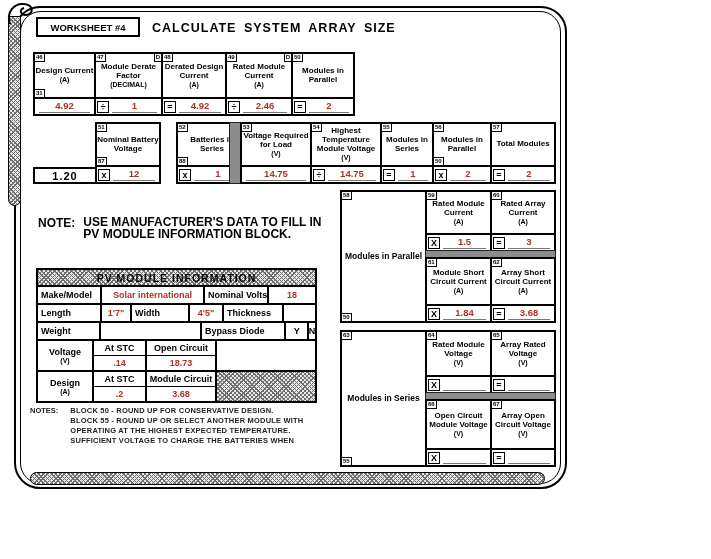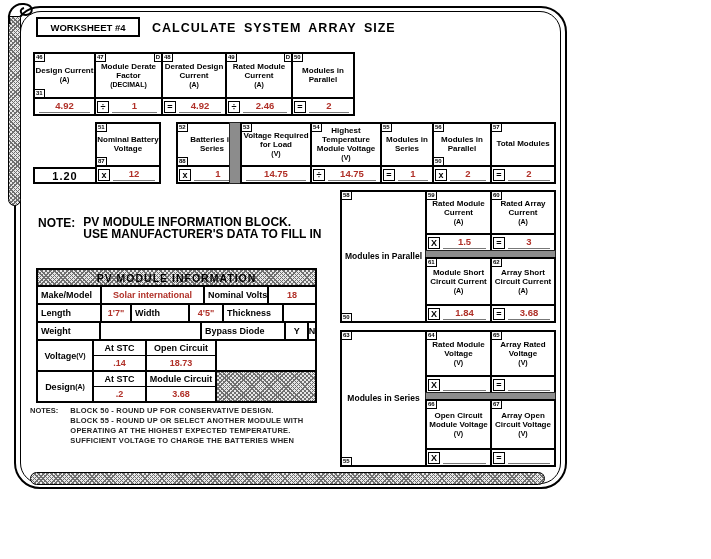--- a/index.html
+++ b/index.html
@@ -58,21 +58,21 @@
          font-weight:bold;font-size:9px;overflow:hidden;white-space:nowrap;}
   .pcell.last{border-right:none;}
   .pval{color:#b03028;justify-content:center;}
   .psec{display:flex;border-bottom:2px solid #000;}
   .psec.last{border-bottom:none;}
   .pstack{display:flex;flex-direction:column;border-right:2px solid #000;}
   .pstack .ph{border-bottom:1.5px solid #000;display:flex;align-items:center;
               justify-content:center;font-weight:bold;font-size:9px;flex:1;}
   .pstack .pv{height:14px;display:flex;align-items:center;justify-content:center;
               font-weight:bold;font-size:9px;color:#b03028;}
-  .plabel{border-right:2px solid #000;display:flex;flex-direction:row;align-items:center;
+  .plabel{border-right:2px solid #000;display:flex;flex-direction:column;align-items:center;
           justify-content:center;font-weight:bold;font-size:9px;text-align:center;}
   .ptemp{display:flex;align-items:flex-start;justify-content:center;text-align:center;
          font-weight:bold;font-size:8.5px;line-height:1.15;padding-top:1px;}
   
   .footnotes{position:absolute;left:30px;top:406px;display:flex;gap:12px;
              font-size:7.5px;font-weight:bold;color:#222;}
   .footnotes .flines{display:flex;flex-direction:column;line-height:10px;letter-spacing:.2px;}
 </style>
 </head>
 <body>
@@ -258,22 +258,22 @@
     </div>
     <div class="vrow">
         <span class="opbox">=</span>
       <span class="val">2</span>
       </div>
   </div>
 
   <div class="note">
     <span>NOTE:</span>
     <span class="nlines">
+      <span>USE MANUFACTURER'S DATA TO FILL IN</span>
       <span>PV MODULE INFORMATION BLOCK.</span>
-      <span>USE MANUFACTURER'S DATA TO FILL IN</span>
     </span>
   </div>
 
   <div class="pvtable">
     <div class="pvhead hatch">PV MODULE INFORMATION</div>
 
     <div class="prow">
       <div class="pcell" style="width:64px">Make/Model</div>
       <div class="pcell pval" style="width:103px">Solar international</div>
       <div class="pcell" style="width:64px">Nominal Volts</div>

